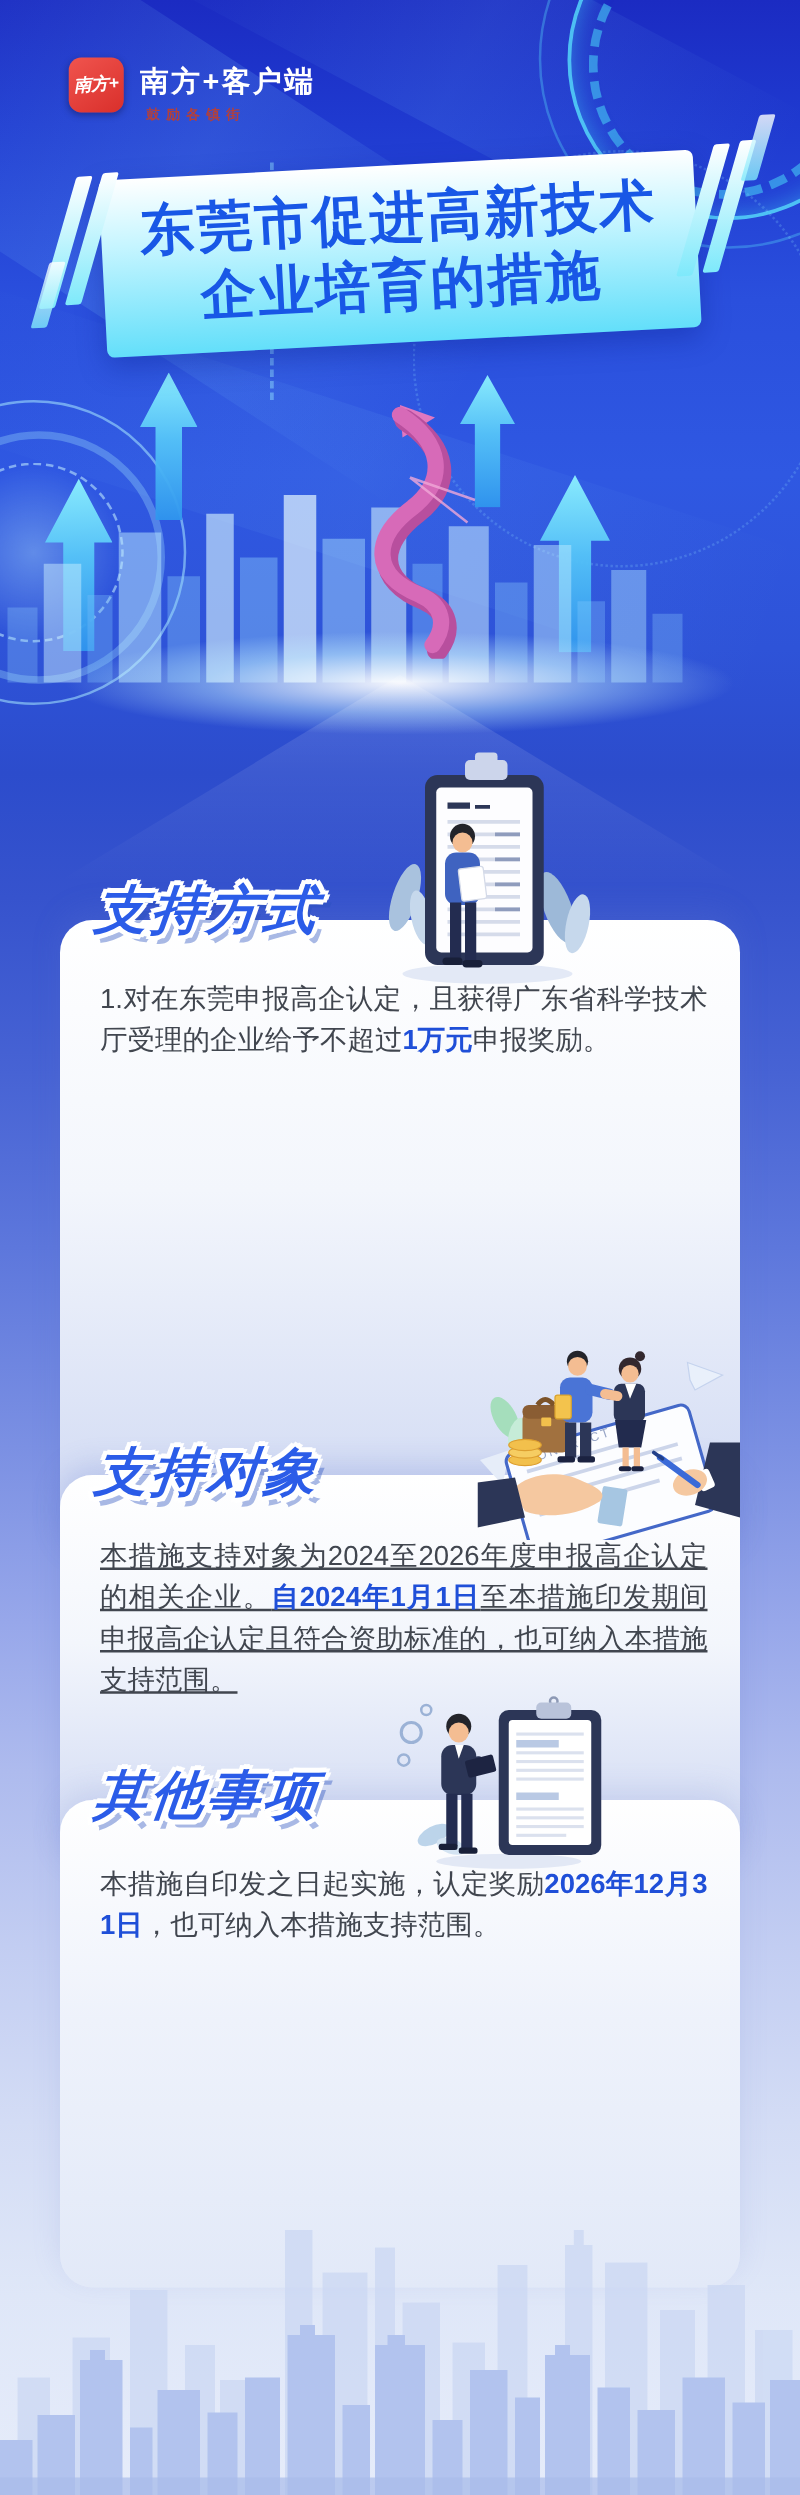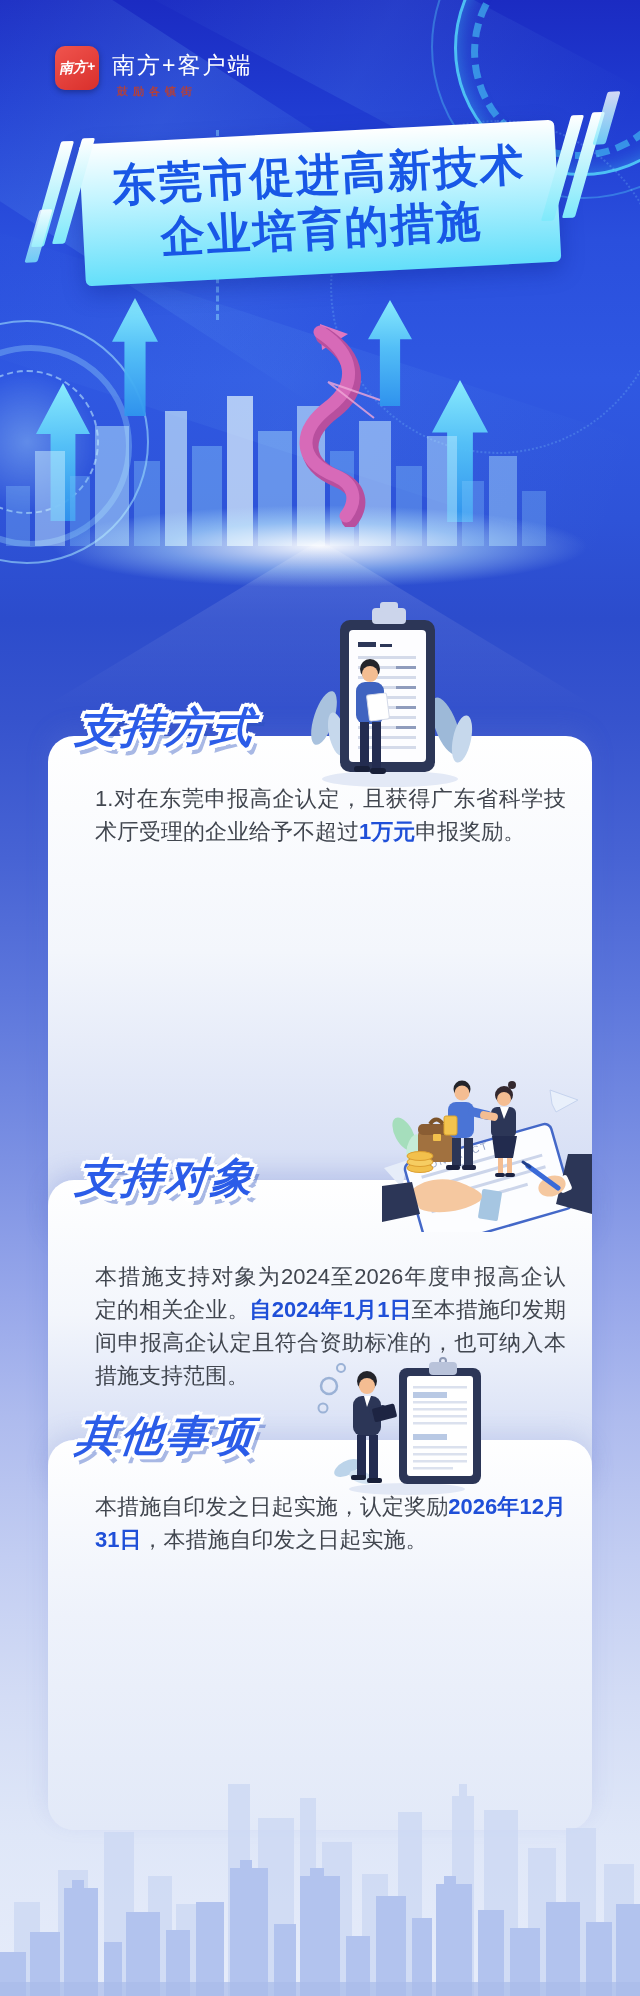--- a/index.html
+++ b/index.html
@@ -40,21 +40,21 @@
     background:radial-gradient(ellipse 58% 52% at 50% 55%,rgba(255,255,255,.95),rgba(195,238,255,.45) 42%,transparent 72%);}
   .rays{left:-60px;right:-60px;top:540px;height:230px;opacity:.5;
     background:linear-gradient(180deg,rgba(255,255,255,.30),transparent 72%);
     clip-path:polygon(50% 0,100% 100%,0 100%);}
   
   .logo{left:55px;top:46px;width:44px;height:44px;border-radius:10px;
     background:linear-gradient(145deg,#f0544e,#d92f2b);
     display:flex;align-items:center;justify-content:center;
     box-shadow:0 2px 6px rgba(0,0,30,.35);}
   .logo span{color:#fff;font-weight:700;font-style:italic;font-size:14px;transform:rotate(-4deg);}
-  .appname{left:112px;top:50px;color:#ffffff;font-size:23px;font-weight:400;letter-spacing:2px;}
+  .appname{left:112px;top:50px;color:#ffffff;font-size:23px;font-weight:700;letter-spacing:2px;}
   .tagline{left:117px;top:84px;color:#b2403c;font-size:11px;font-weight:700;letter-spacing:5px;}
   
   .banner{left:82px;top:132px;width:476px;height:142px;transform:rotate(-3deg);
     background:linear-gradient(180deg,#ffffff 0%,#c5f5ff 38%,#63dffa 100%);
     border-radius:6px;box-shadow:0 8px 22px rgba(10,30,140,.35);}
   .title{left:82px;top:148px;width:476px;transform:rotate(-3deg);
     text-align:center;color:#1857e6;font-size:44px;font-weight:900;line-height:54px;letter-spacing:2px;}
   .slash{position:absolute;width:13px;background:linear-gradient(180deg,#ffffff,#7ee9fb);
     transform:rotate(-3deg) skewX(-19deg);border-radius:2px;}
   
@@ -63,21 +63,21 @@
     box-shadow:0 -8px 22px rgba(90,115,205,.22);}
   .card3{background:linear-gradient(180deg,#ffffff 0%,#eef2fb 45%,#e2e9f8 100%);box-shadow:0 -8px 22px rgba(120,140,210,.18);}
   
   .h-sec{position:absolute;left:76px;font-size:42px;font-weight:900;font-style:italic;
     color:#2b5ce8;letter-spacing:3px;transform:skewX(-6deg);z-index:6;
     text-shadow:-3px -3px 0 #fff,3px -3px 0 #fff,-3px 3px 0 #fff,3px 3px 0 #fff,
       -4px 0 0 #fff,4px 0 0 #fff,0 -4px 0 #fff,0 4px 0 #fff,6px 7px 0 rgba(40,80,190,.40);}
   
   .txt{position:absolute;left:80px;width:486px;color:#41464f;font-size:22px;line-height:33px;
     text-align:justify;word-break:break-all;z-index:6;}
-  .txt p{margin:0 0 40px 15px;}
+  .txt p{margin:0 0 40px 0;}
   .txt p:last-child{margin-bottom:0;}
   .hl{color:#1f4fd8;font-weight:700;}
   .illus{position:absolute;z-index:5;}
   .skyline{position:absolute;left:0;bottom:0;z-index:7;}
 </style>
 </head>
 <body>
 
 <div class="poster">
 
@@ -282,25 +282,25 @@
     <rect x="52" y="122" width="15" height="5" rx="2" fill="#181f38"></rect>
   </svg>
 
   <div class="h-sec" style="top:700px;">支持方式</div>
   <div class="h-sec" style="top:1150px;">支持对象</div>
   <div class="h-sec" style="top:1408px;">其他事项</div>
 
   <div class="txt" style="top:782px;">
       <p><span>1.对在东莞申报高企认定，且获得广东省科学技术厅受理的企业给予不超过</span><span class="hl">1万元</span><span>申报奖励。</span></p>
     </div>
-  <div class="txt" style="top:1260px;">
+  <div class="txt" style="top:1228px;text-decoration:underline;">
       <p><span>本措施支持对象为2024至2026年度申报高企认定的相关企业。</span><span class="hl">自2024年1月1日</span><span>至本措施印发期间申报高企认定且符合资助标准的，也可纳入本措施支持范围。</span></p>
     </div>
   <div class="txt" style="top:1490px;">
-      <p><span>本措施自印发之日起实施，认定奖励</span><span class="hl">2026年12月31日</span><span>，本措施自印发之日起实施。</span></p>
+      <p><span>本措施自印发之日起实施，认定奖励</span><span class="hl">2026年12月31日</span><span>，也可纳入本措施支持范围。</span></p>
     </div>
 
   <svg class="skyline" width="640" height="212" viewBox="0 0 640 212">
     <g fill="#cdd9f4" opacity="0.8">
       <rect x="14" y="118" width="26" height="94"></rect>
         <rect x="58" y="86" width="30" height="126"></rect>
       <rect x="104" y="48" width="30" height="164"></rect>
         <rect x="148" y="92" width="24" height="120"></rect>
       <rect x="176" y="120" width="20" height="92"></rect>
         <rect x="228" y="0" width="22" height="212"></rect>

